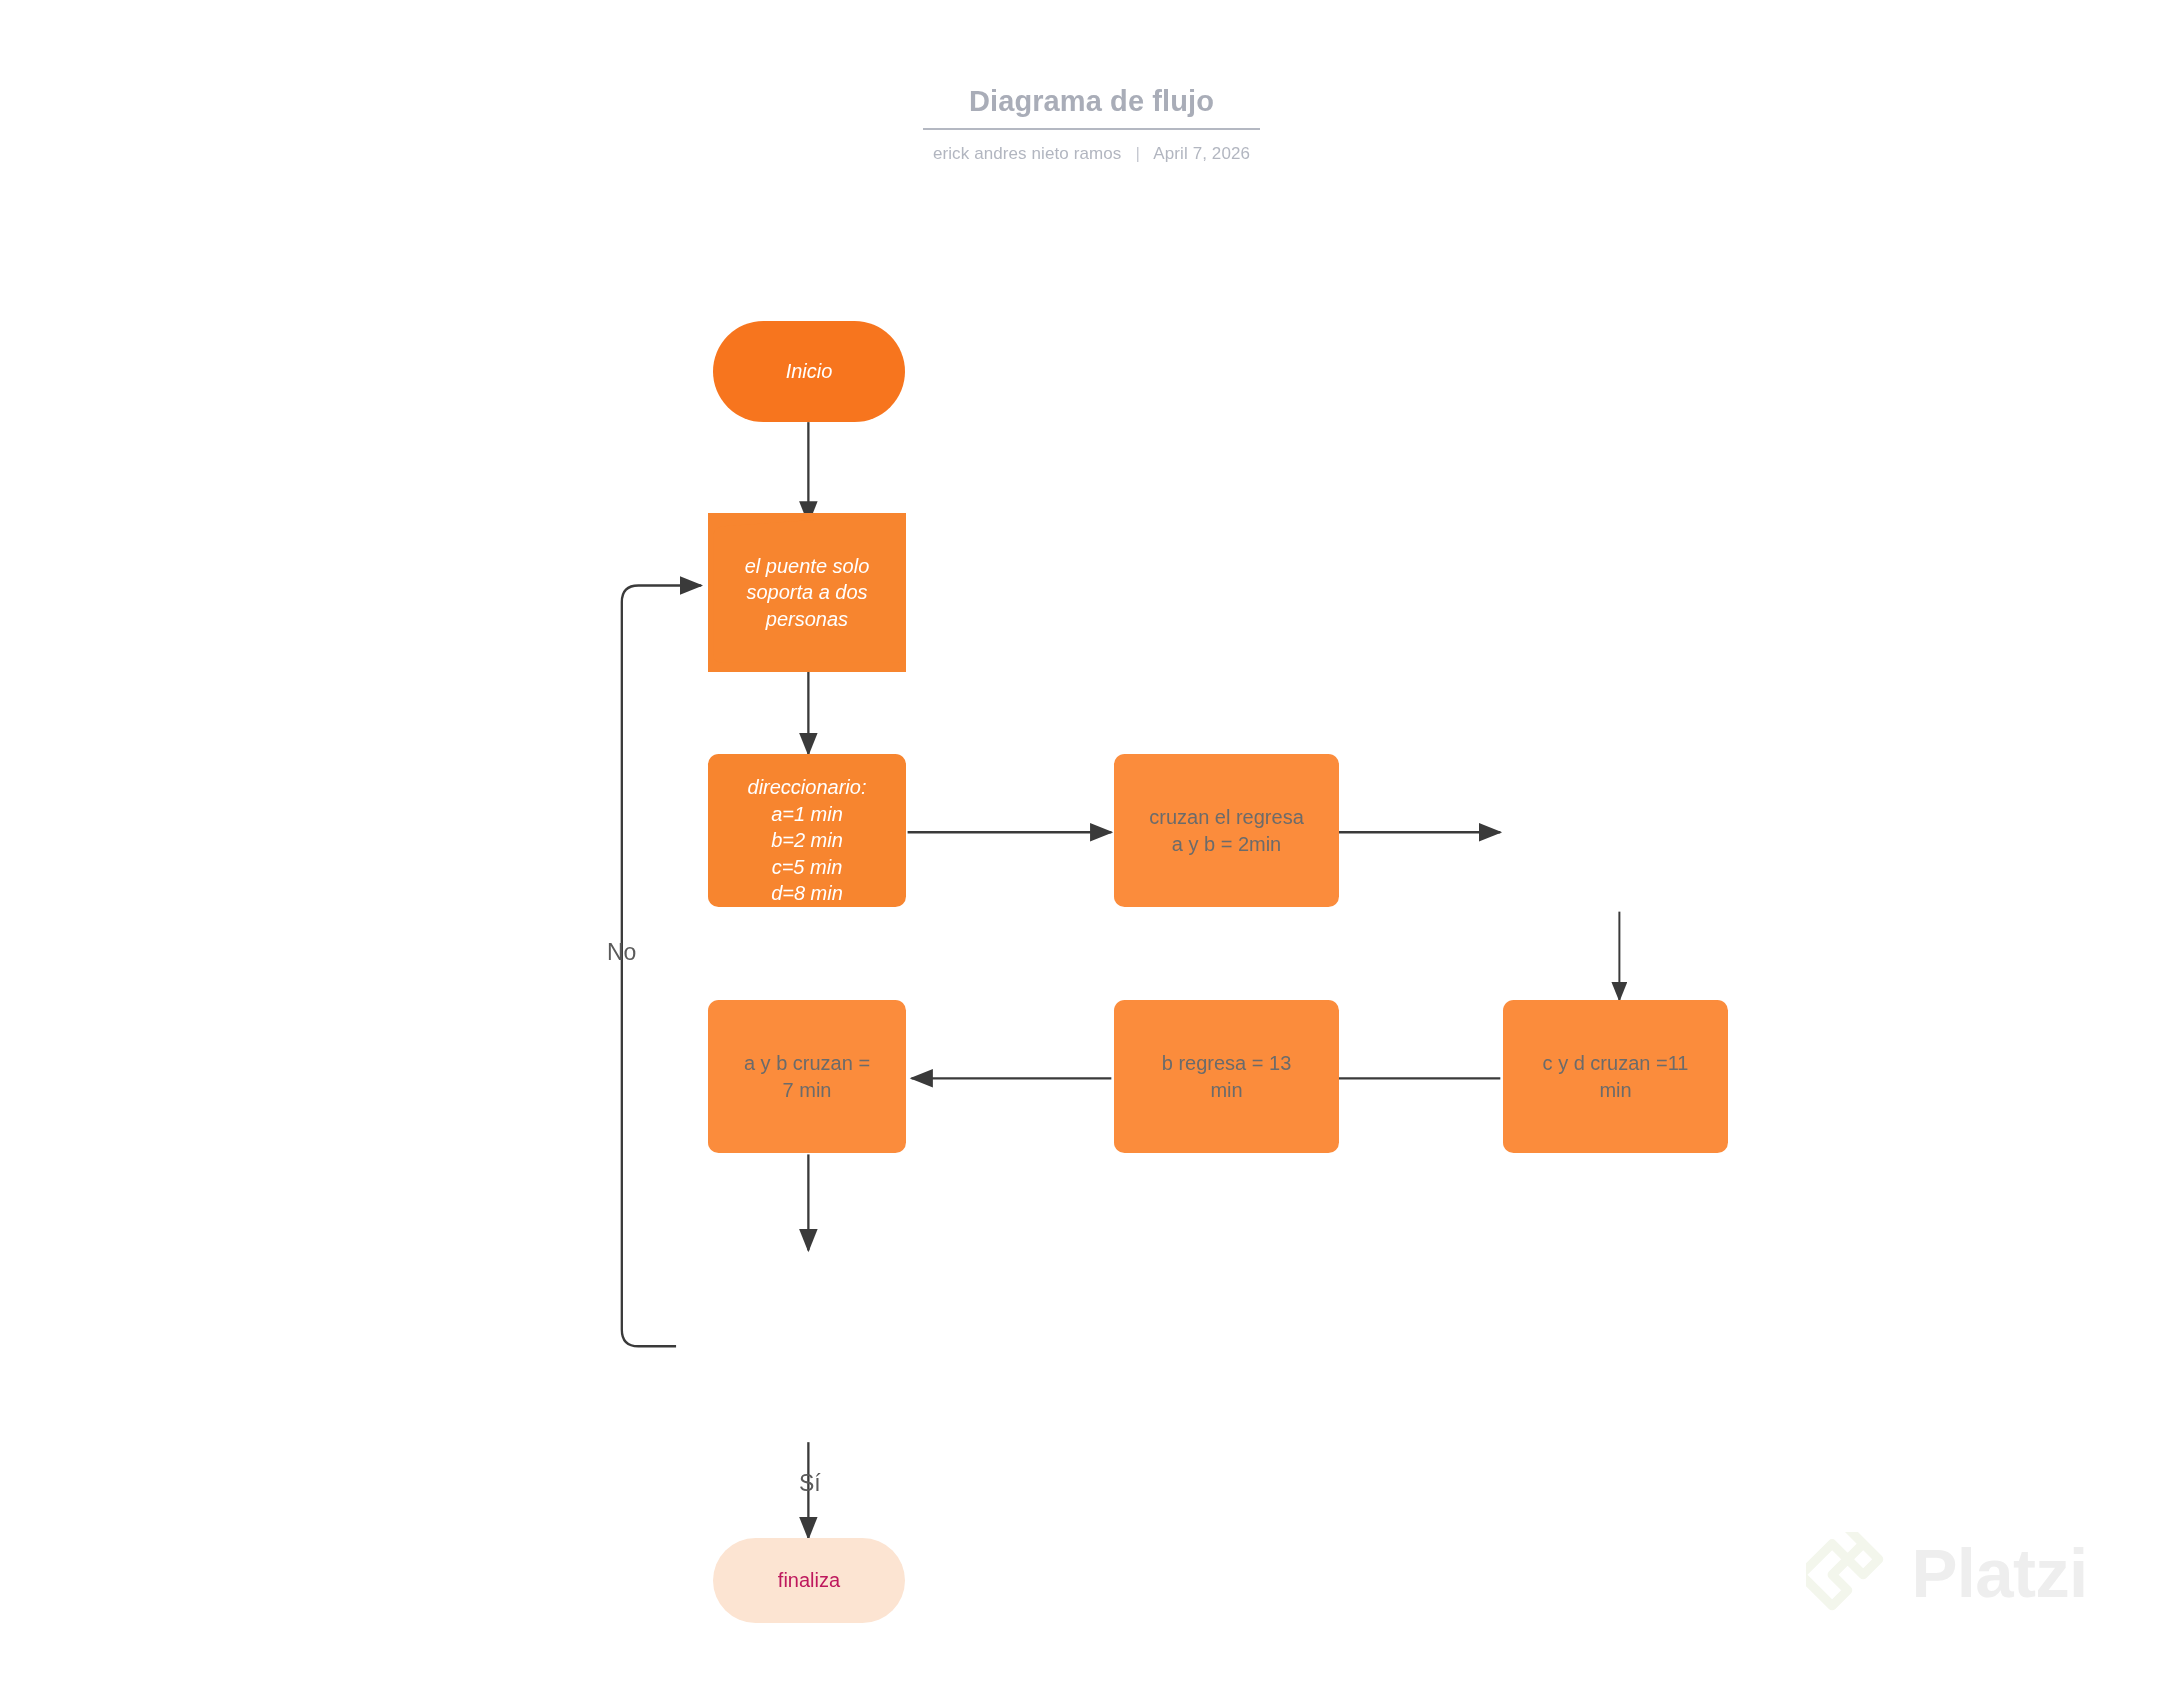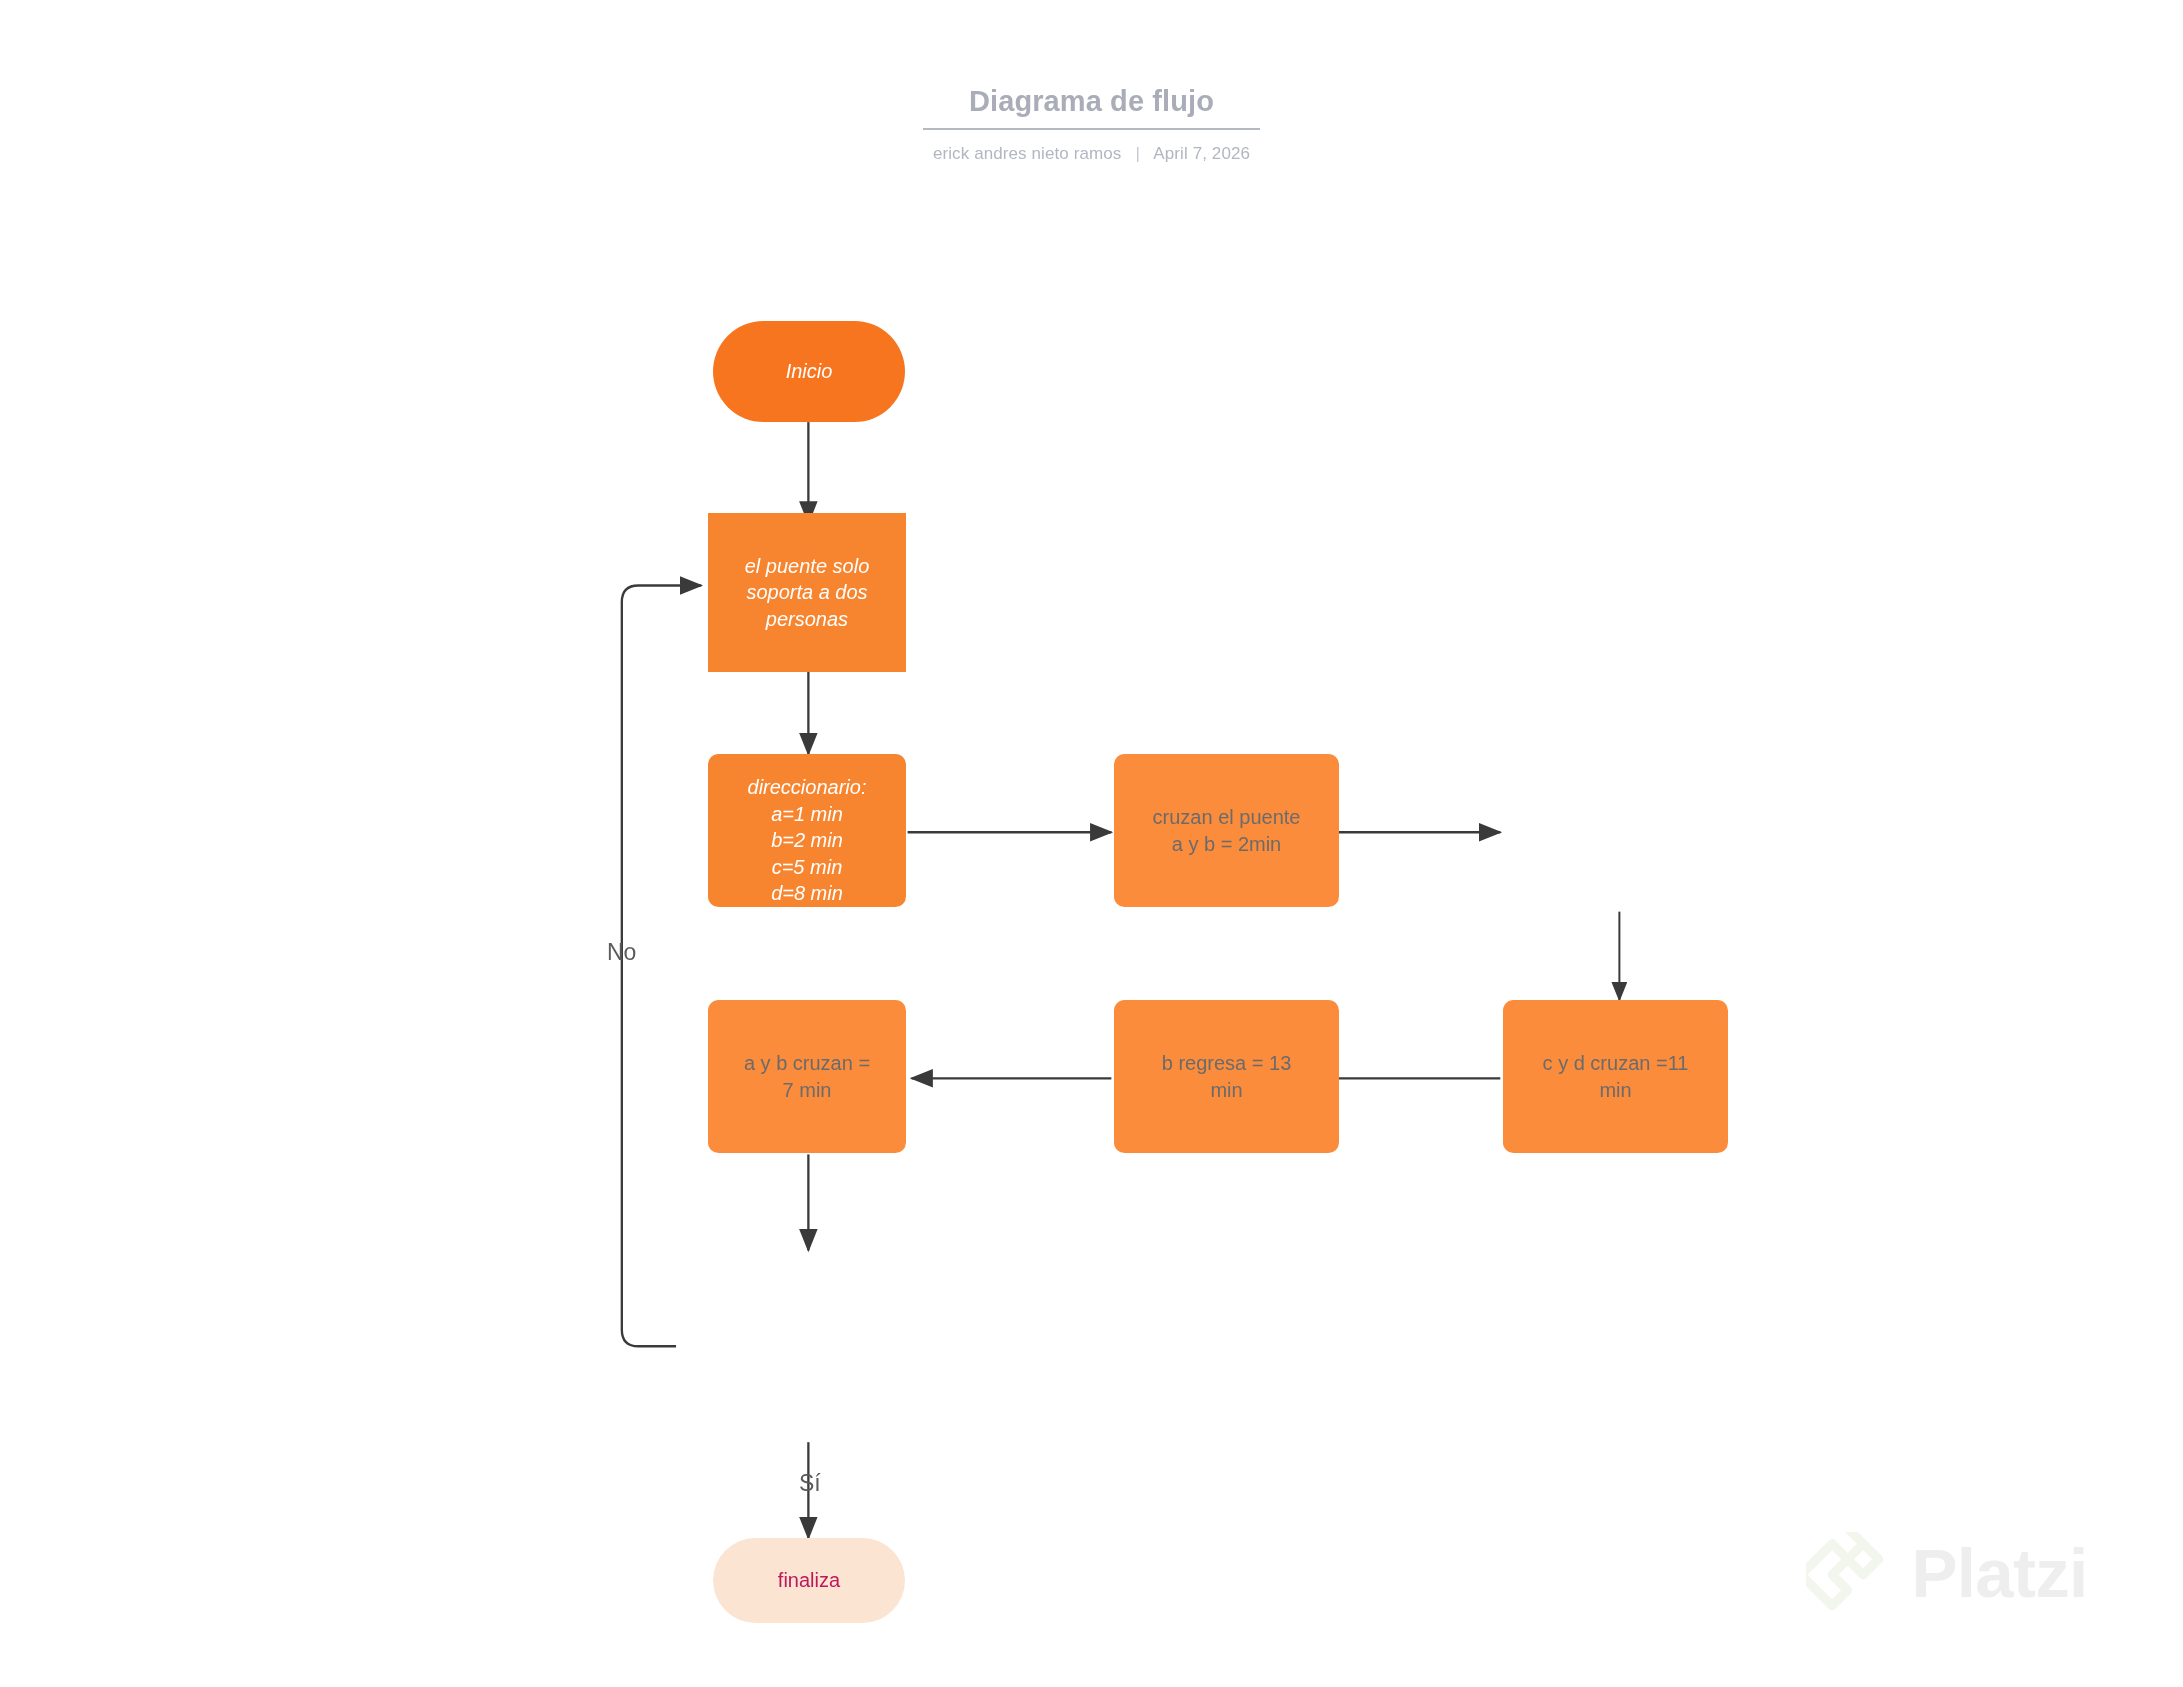--- a/index.html
+++ b/index.html
@@ -233,21 +233,21 @@
 
   <div class="node n-process-italic" style="left:708px; top:754px; width:198px; height:153px;">
     <span class="node-text">direccionario:
 a=1 min
 b=2 min
 c=5 min
 d=8 min</span>
   </div>
 
   <div class="node n-process" style="left:1114px; top:754px; width:225px; height:153px;">
-    <span class="node-text">cruzan el puente
+    <span class="node-text">cruzan el regresa
 a y b = 2min</span>
   </div>
 
 
   <div class="node n-process" style="left:1503px; top:1000px; width:225px; height:153px;">
     <span class="node-text">c y d cruzan =11
 min</span>
   </div>
 
   <div class="node n-process" style="left:1114px; top:1000px; width:225px; height:153px;">

